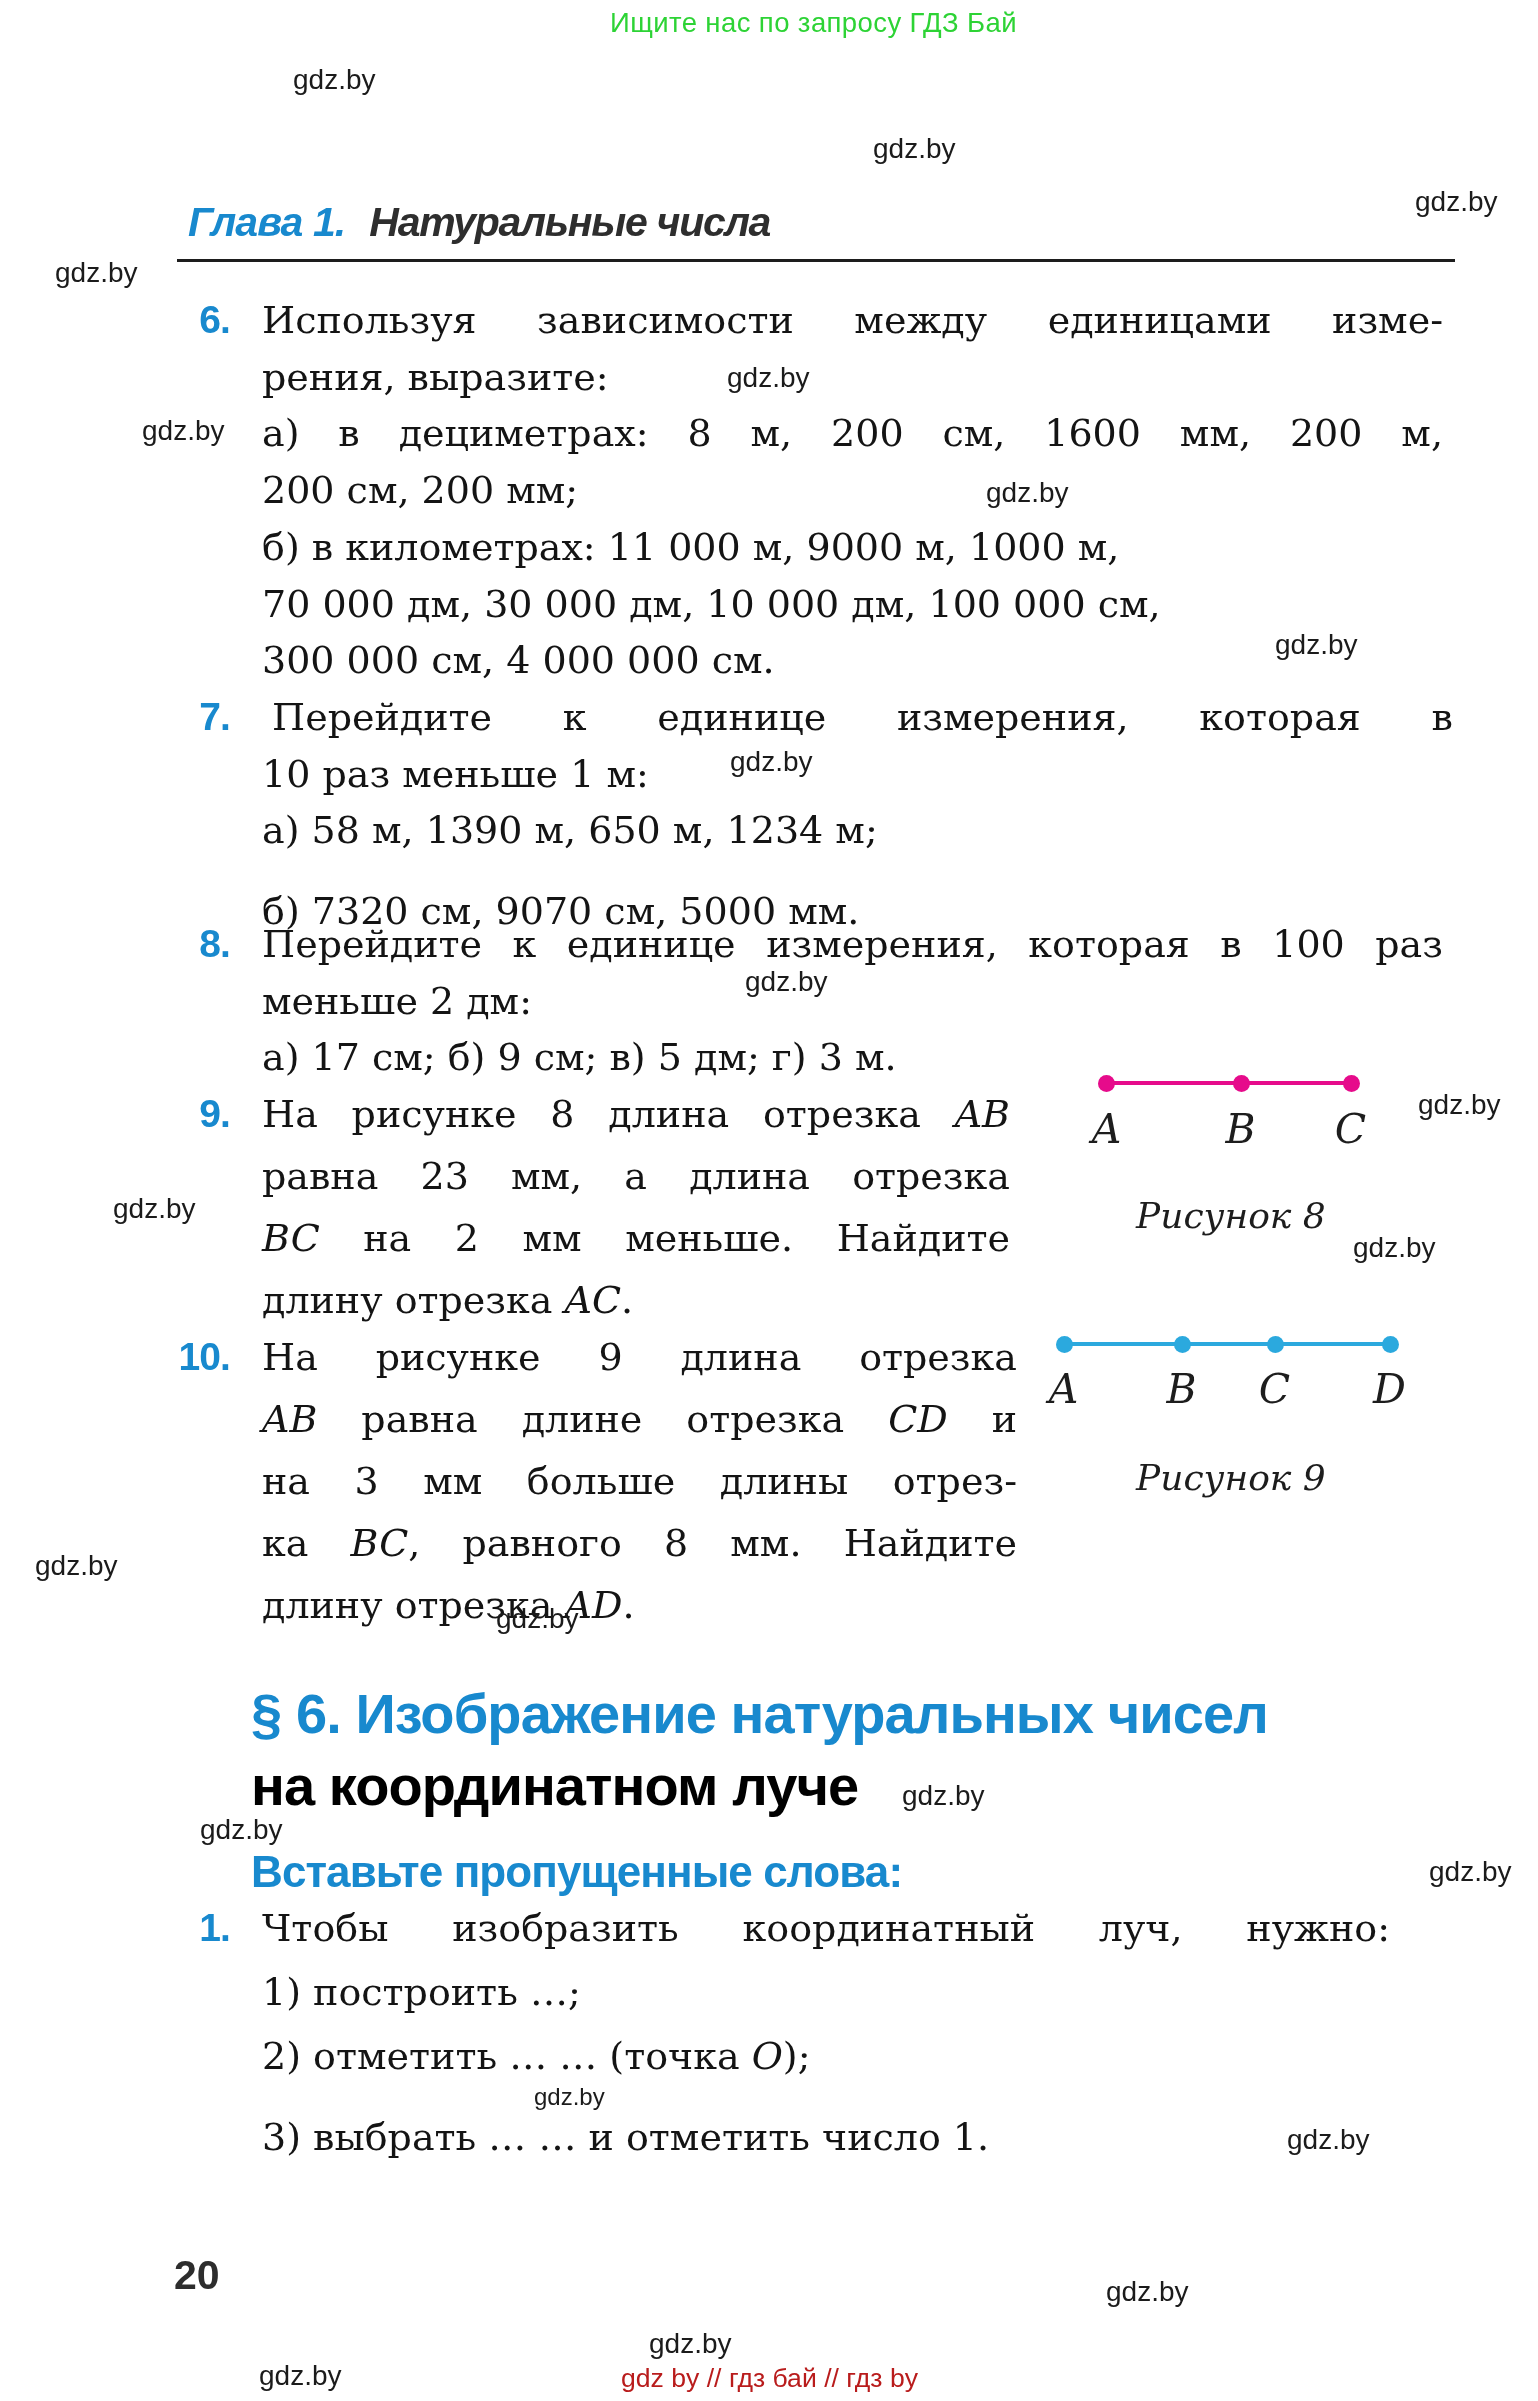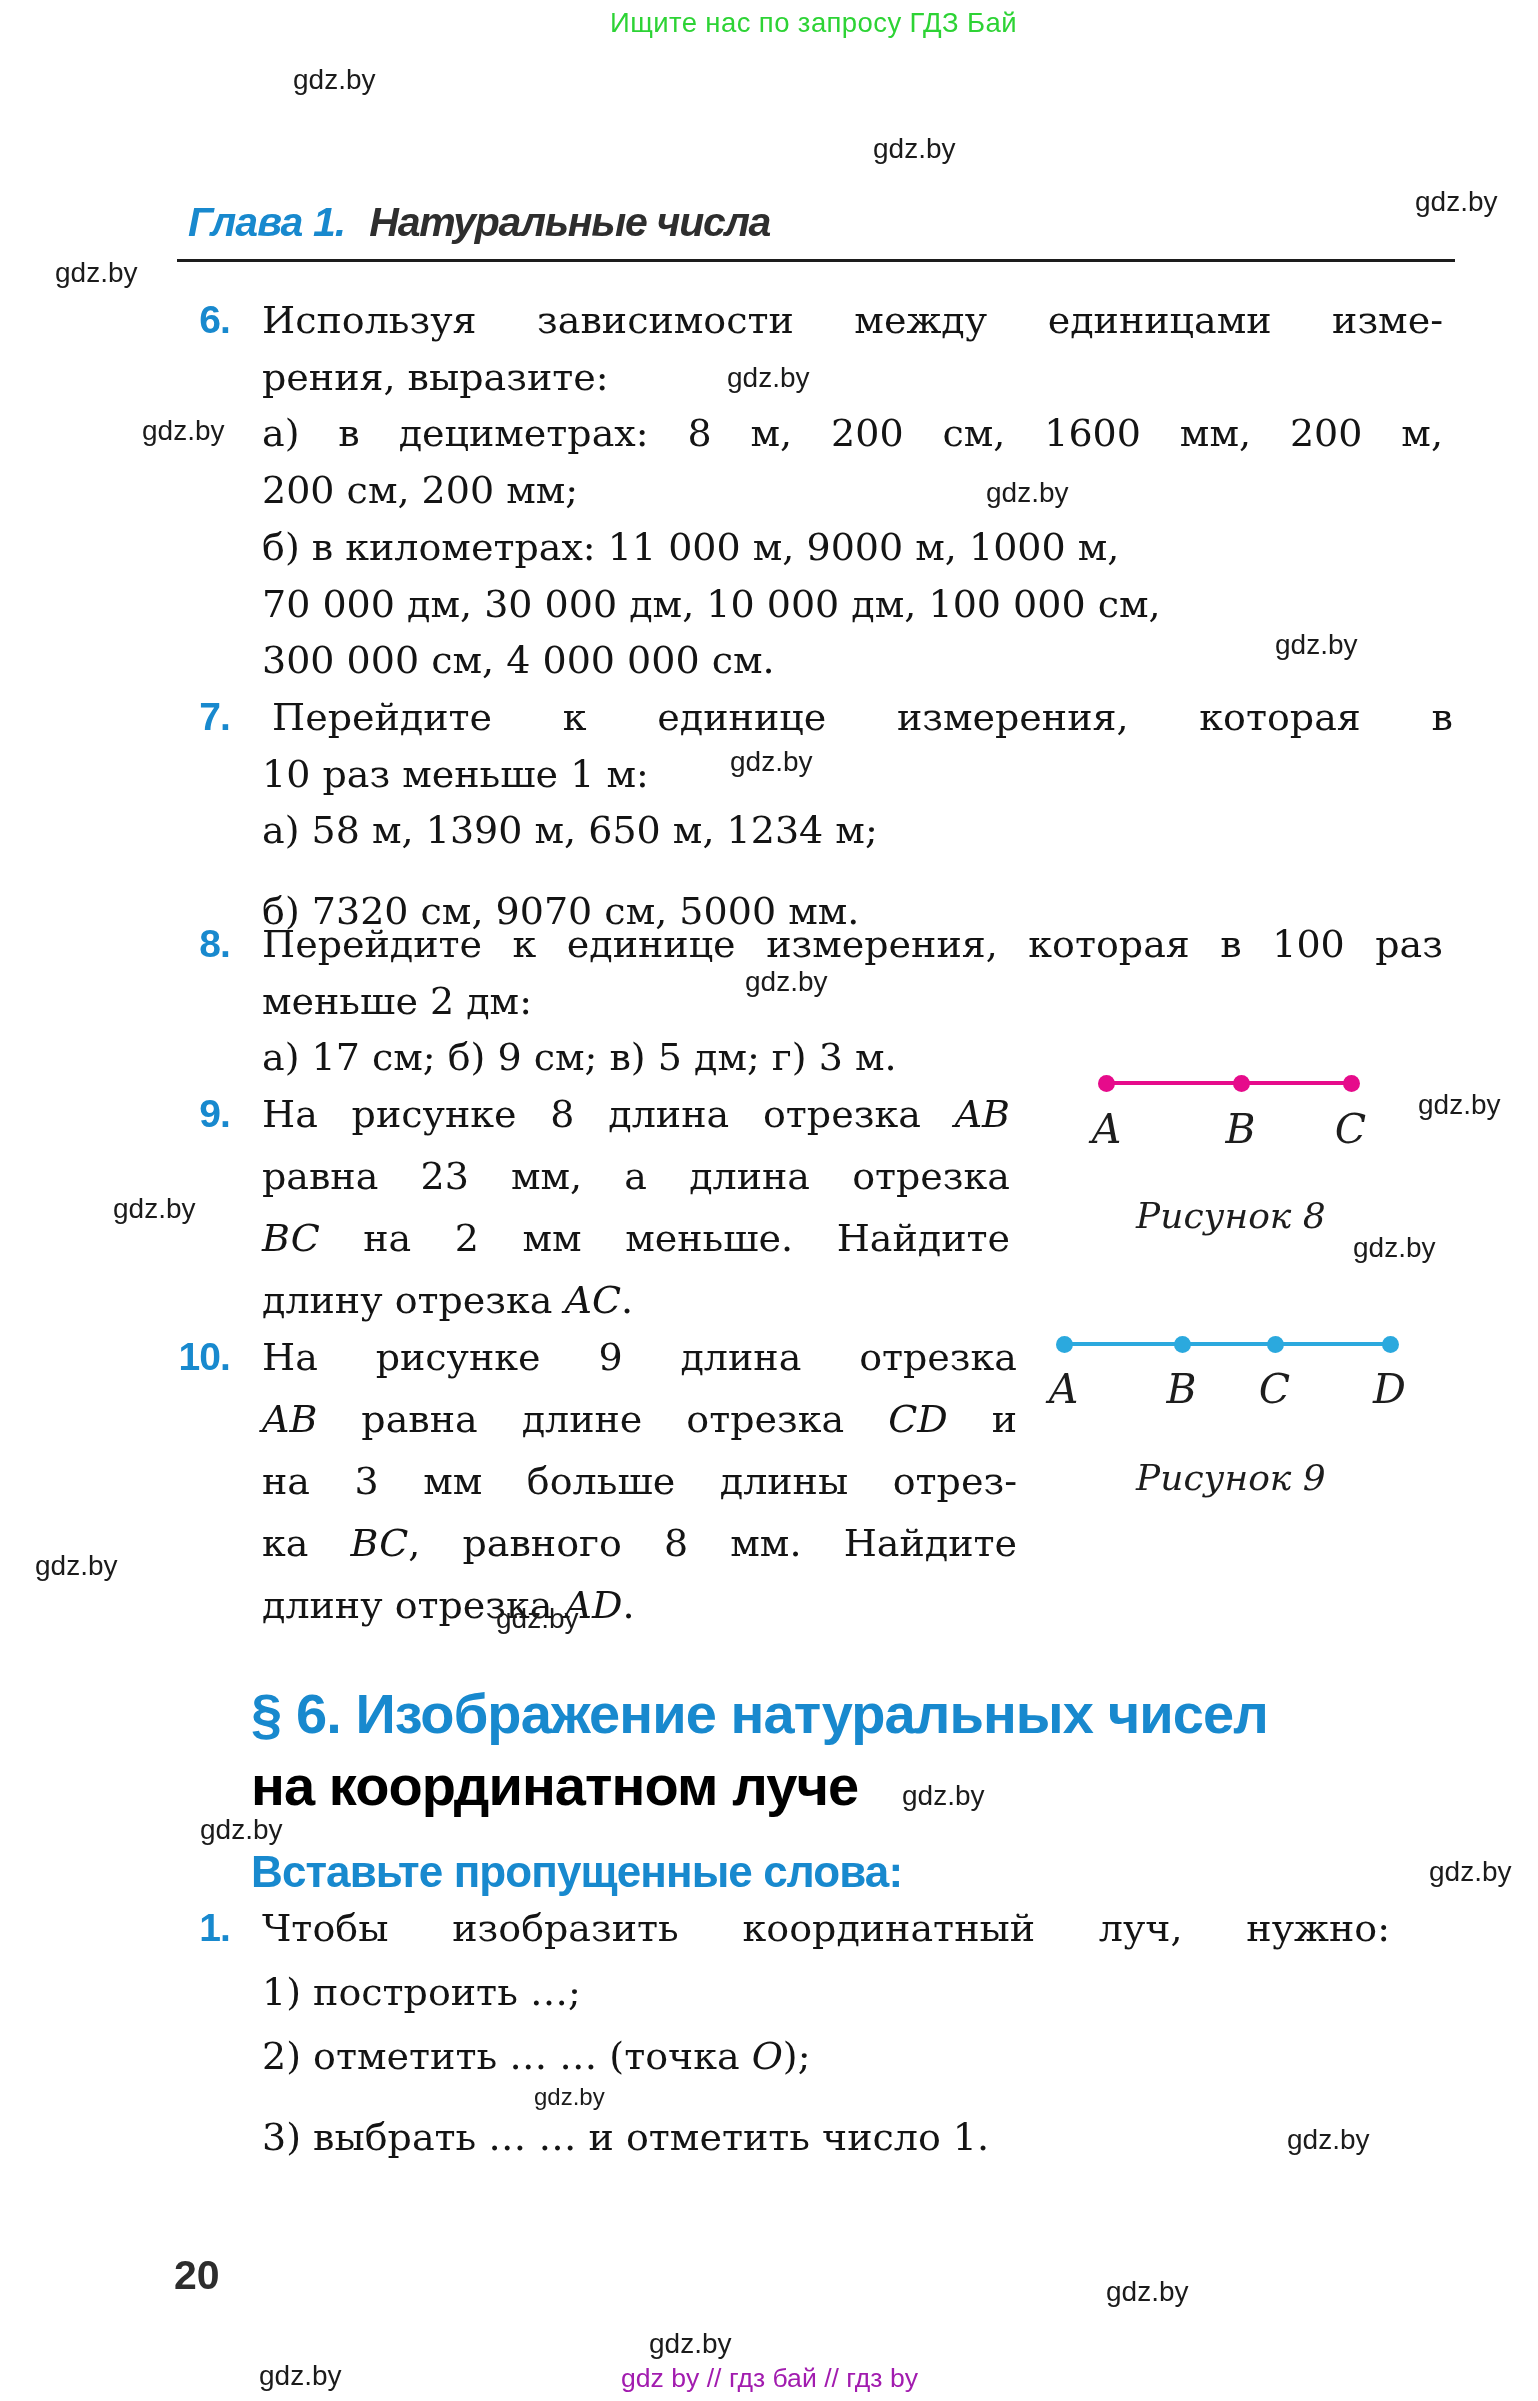--- a/index.html
+++ b/index.html
@@ -91,21 +91,21 @@
       <div class="abs segdot" style="left: 1382px; top: 1336px; background: rgb(43, 169, 222);"></div>
       <div class="abs seglabel" style="left: 1363px; top: 1365px;">D</div>
       <div class="abs figcap" style="left: 1136px; top: 1457px;">Рисунок 9</div>
     </div>
 
   <div class="abs sechead" style="top: 1681px; left: 251px; color: rgb(24, 137, 206);">§ 6. Изображение натуральных чисел</div>
   <div class="abs sechead" style="top: 1753px; left: 251px; color: #000000;">на координатном луче</div>
   <div id="subhead" class="abs" style="top: 1847px; left: 251px; color: rgb(24, 137, 206);">Вставьте пропущенные слова:</div>
 
   <div id="pageno" class="abs">20</div>
-  <div id="footer" class="abs" style="color: #a21caf;">gdz by  //  гдз бай  //  гдз by</div>
+  <div id="footer" class="abs" style="color: #b91c1c;">gdz by  //  гдз бай  //  гдз by</div>
 
   <div id="wm-root">
       <div class="abs wm" style="left: 293px; top: 64px;">gdz.by</div>
       <div class="abs wm" style="left: 873px; top: 133px;">gdz.by</div>
       <div class="abs wm" style="left: 1415px; top: 186px;">gdz.by</div>
       <div class="abs wm" style="left: 55px; top: 257px;">gdz.by</div>
       <div class="abs wm" style="left: 727px; top: 362px;">gdz.by</div>
       <div class="abs wm" style="left: 142px; top: 415px;">gdz.by</div>
       <div class="abs wm" style="left: 986px; top: 477px;">gdz.by</div>
       <div class="abs wm" style="left: 1275px; top: 629px;">gdz.by</div>

